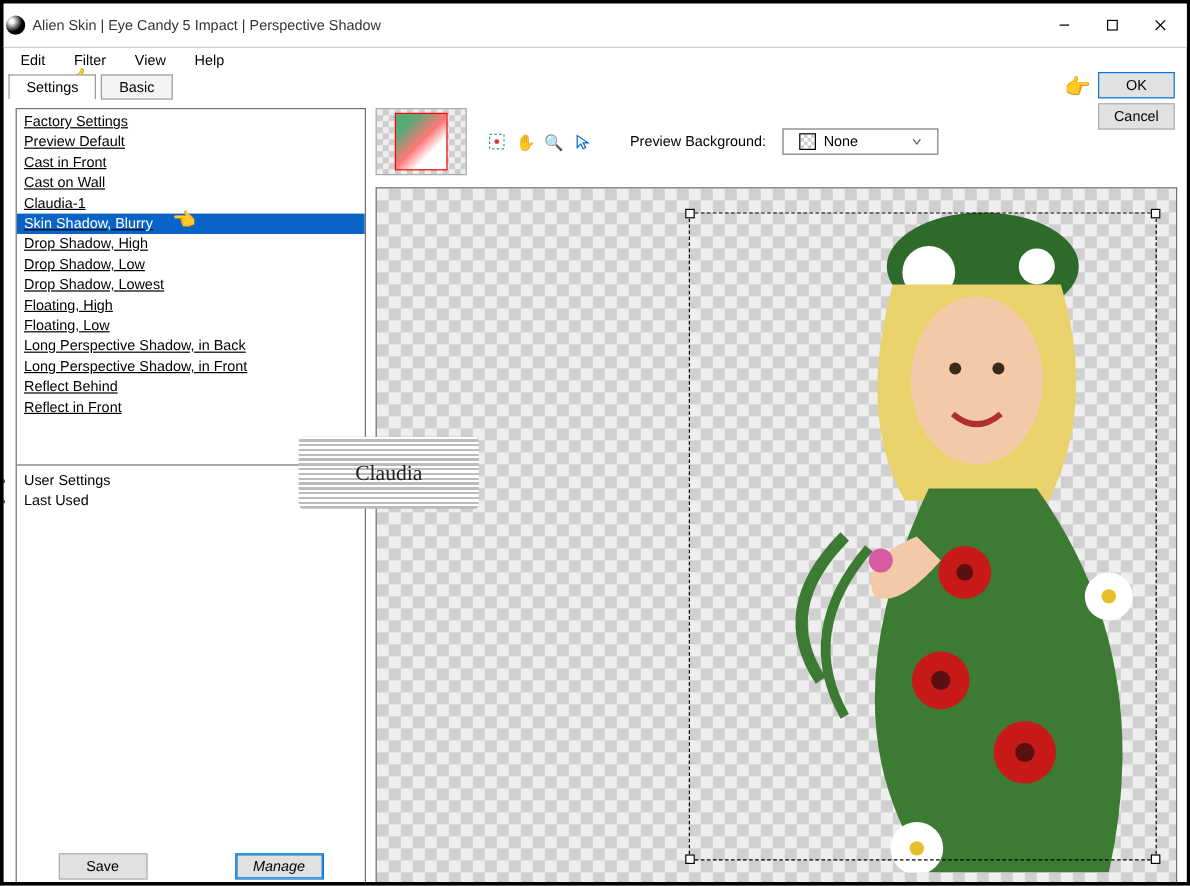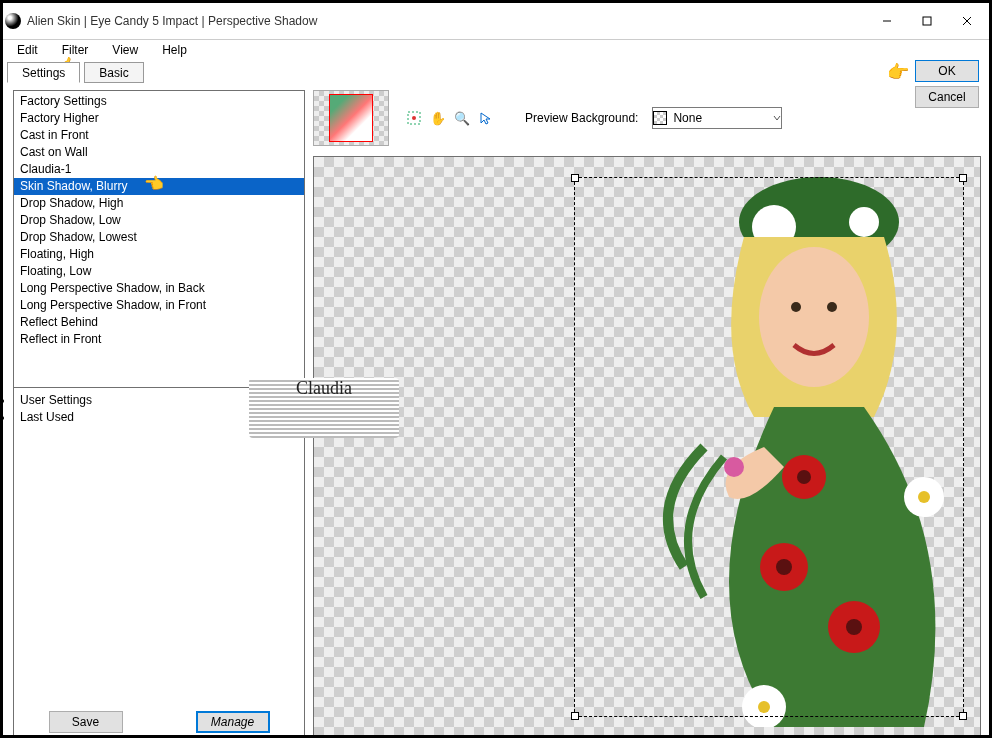--- a/index.html
+++ b/index.html
@@ -96,20 +96,21 @@
     border: 1px solid #707070;
     margin: 6px 0 10px 10px;
     display: flex;
     flex-direction: column;
     background: #fff;
   }
   .preset-list {
     flex: 0 0 290px;
     overflow-y: auto;
     border-bottom: 0;
+    text-decoration: underline;
   }
   .preset-list ul { list-style: none; padding: 2px 0; }
   .preset-list li {
     padding: 1px 6px;
     height: 17px;
     line-height: 15px;
     font-size: 12px;
     color: #000;
     white-space: nowrap;
     position: relative;
@@ -178,21 +179,21 @@
     display:flex;gap:2px;margin-left:6px;
   }
   .tool-icon {
     width:22px;height:22px;border:1px solid transparent;
     display:flex;align-items:center;justify-content:center;
     font-size:13px;color:#444;
   }
   .pb-label{margin-left:20px;font-size:12px;}
   .pb-select{
     width:130px;height:22px;border:1px solid #7a7a7a;
-    display:flex;align-items:center;padding:0 0;background:#fff;
+    display:flex;align-items:center;padding:0 13px;background:#fff;
     margin-left:6px;justify-content:space-between;
   }
   .pb-swatch{
     width:14px;height:14px;border:1px solid #000;margin-right:6px;
     background-image:
       linear-gradient(45deg,#ccc 25%,transparent 25%),
       linear-gradient(-45deg,#ccc 25%,transparent 25%),
       linear-gradient(45deg,transparent 75%,#ccc 75%),
       linear-gradient(-45deg,transparent 75%,#ccc 75%);
     background-size:6px 6px;background-position:0 0,0 3px,3px -3px,-3px 0;background-color:#fff;
@@ -225,22 +226,22 @@
   .subject{
     position:absolute;
     left:310px;top:10px;width:360px;height:560px;
   }
   .subject svg{width:100%;height:100%;}
   .zoom-label{
     position:absolute;right:2px;bottom:-18px;font-size:12px;
   }
   
   .watermark{
-    position:absolute;left:246px;top:294px;width:150px;height:60px;
-    display:flex;align-items:flex-start;justify-content:center;
+    position:absolute;left:246px;top:280px;width:150px;height:60px;
+    display:flex;align-items:center;justify-content:center;
     font-family:"Comic Sans MS",cursive;font-size:18px;color:#222;
     background:repeating-linear-gradient(0deg,#bbb 0 2px,#fff 2px 4px);
     border-radius:4px;
   }
   
   .preset-list::-webkit-scrollbar{width:17px;background:#f0f0f0;}
   .preset-list::-webkit-scrollbar-thumb{background:#c2c2c2;border:1px solid #a0a0a0;}
 </style>
 </head>
 <body>
@@ -285,21 +286,21 @@
     <div class="dlg-btn">Cancel</div>
   </div>
 </div>
 
 <div class="main">
 
   <div class="left-panel">
     <div class="preset-list">
       <ul class="preset-first-group">
         <li>Factory Settings</li>
-        <li>Factory Higher</li>
+        <li>Preview Default</li>
         <li>Cast in Front</li>
         <li>Cast on Wall</li>
         <li>Claudia-1</li>
         <li class="selected">
           <span>Skin Shadow, Blurry</span>
           <span class="pointer-hand" style="position:absolute;left:130px;top:-2px;font-size:16px;">👈</span>
         </li>
         <li>Drop Shadow, High</li>
         <li>Drop Shadow, Low</li>
         <li>Drop Shadow, Lowest</li>

